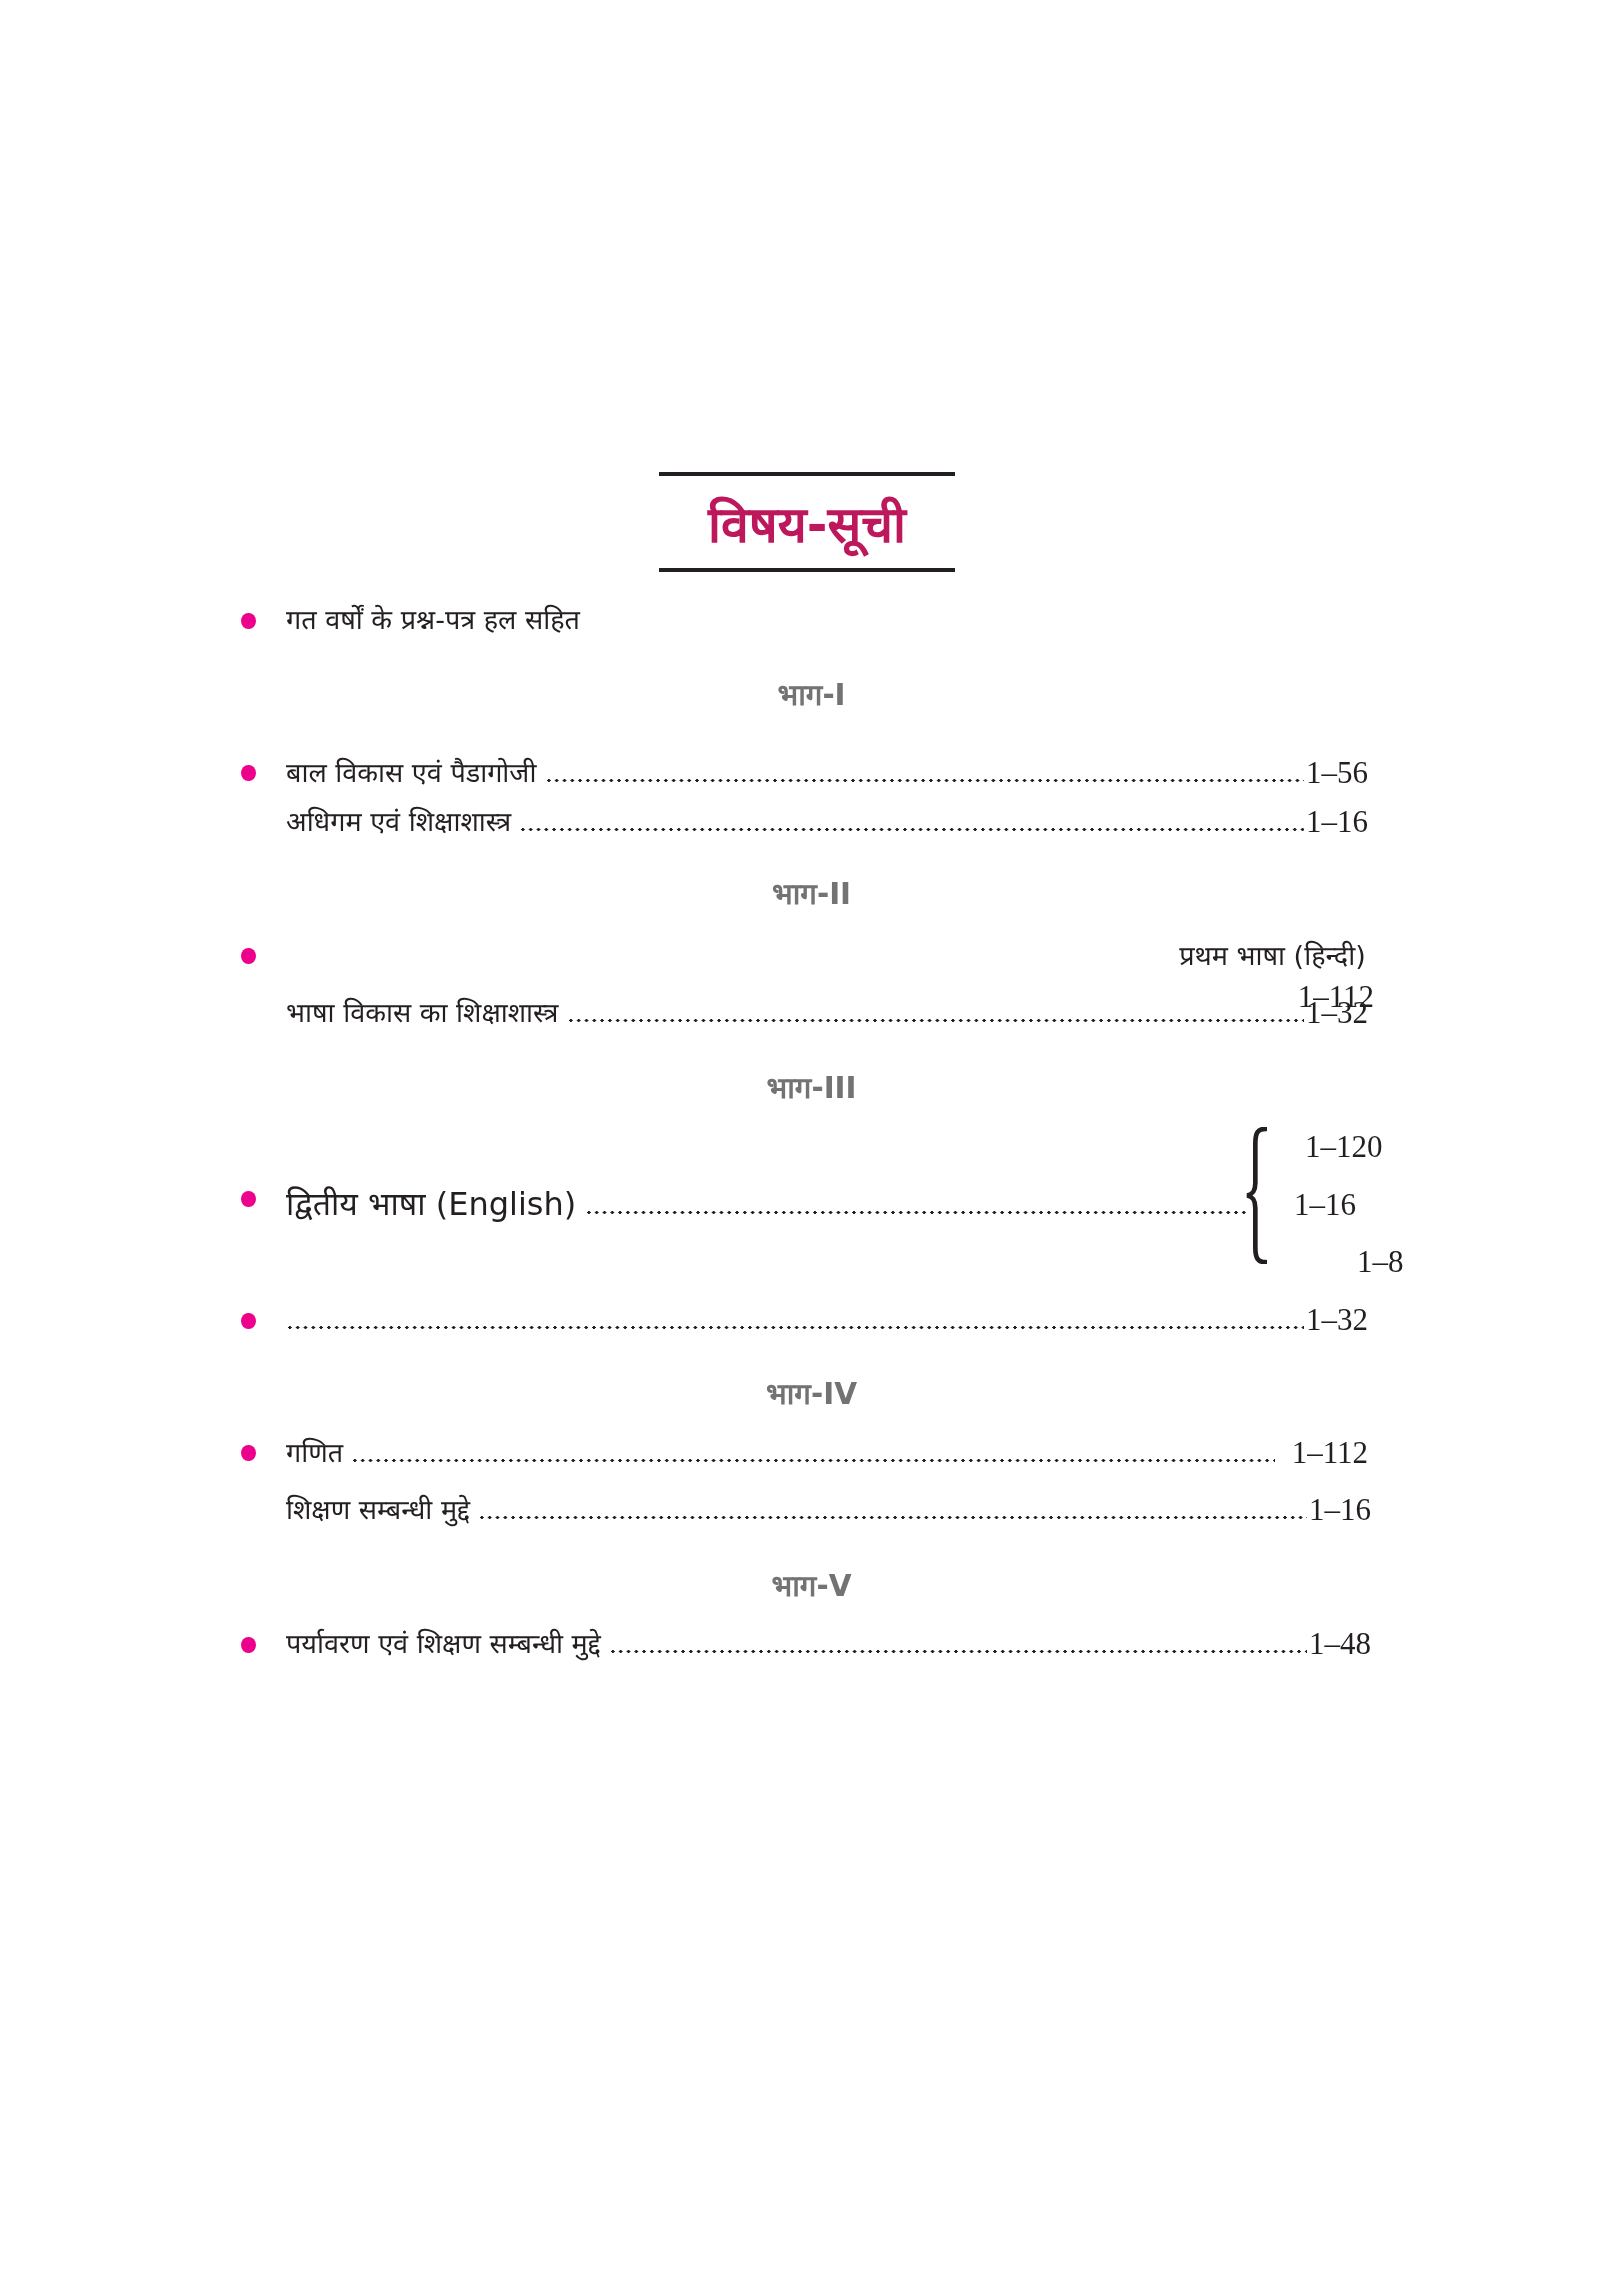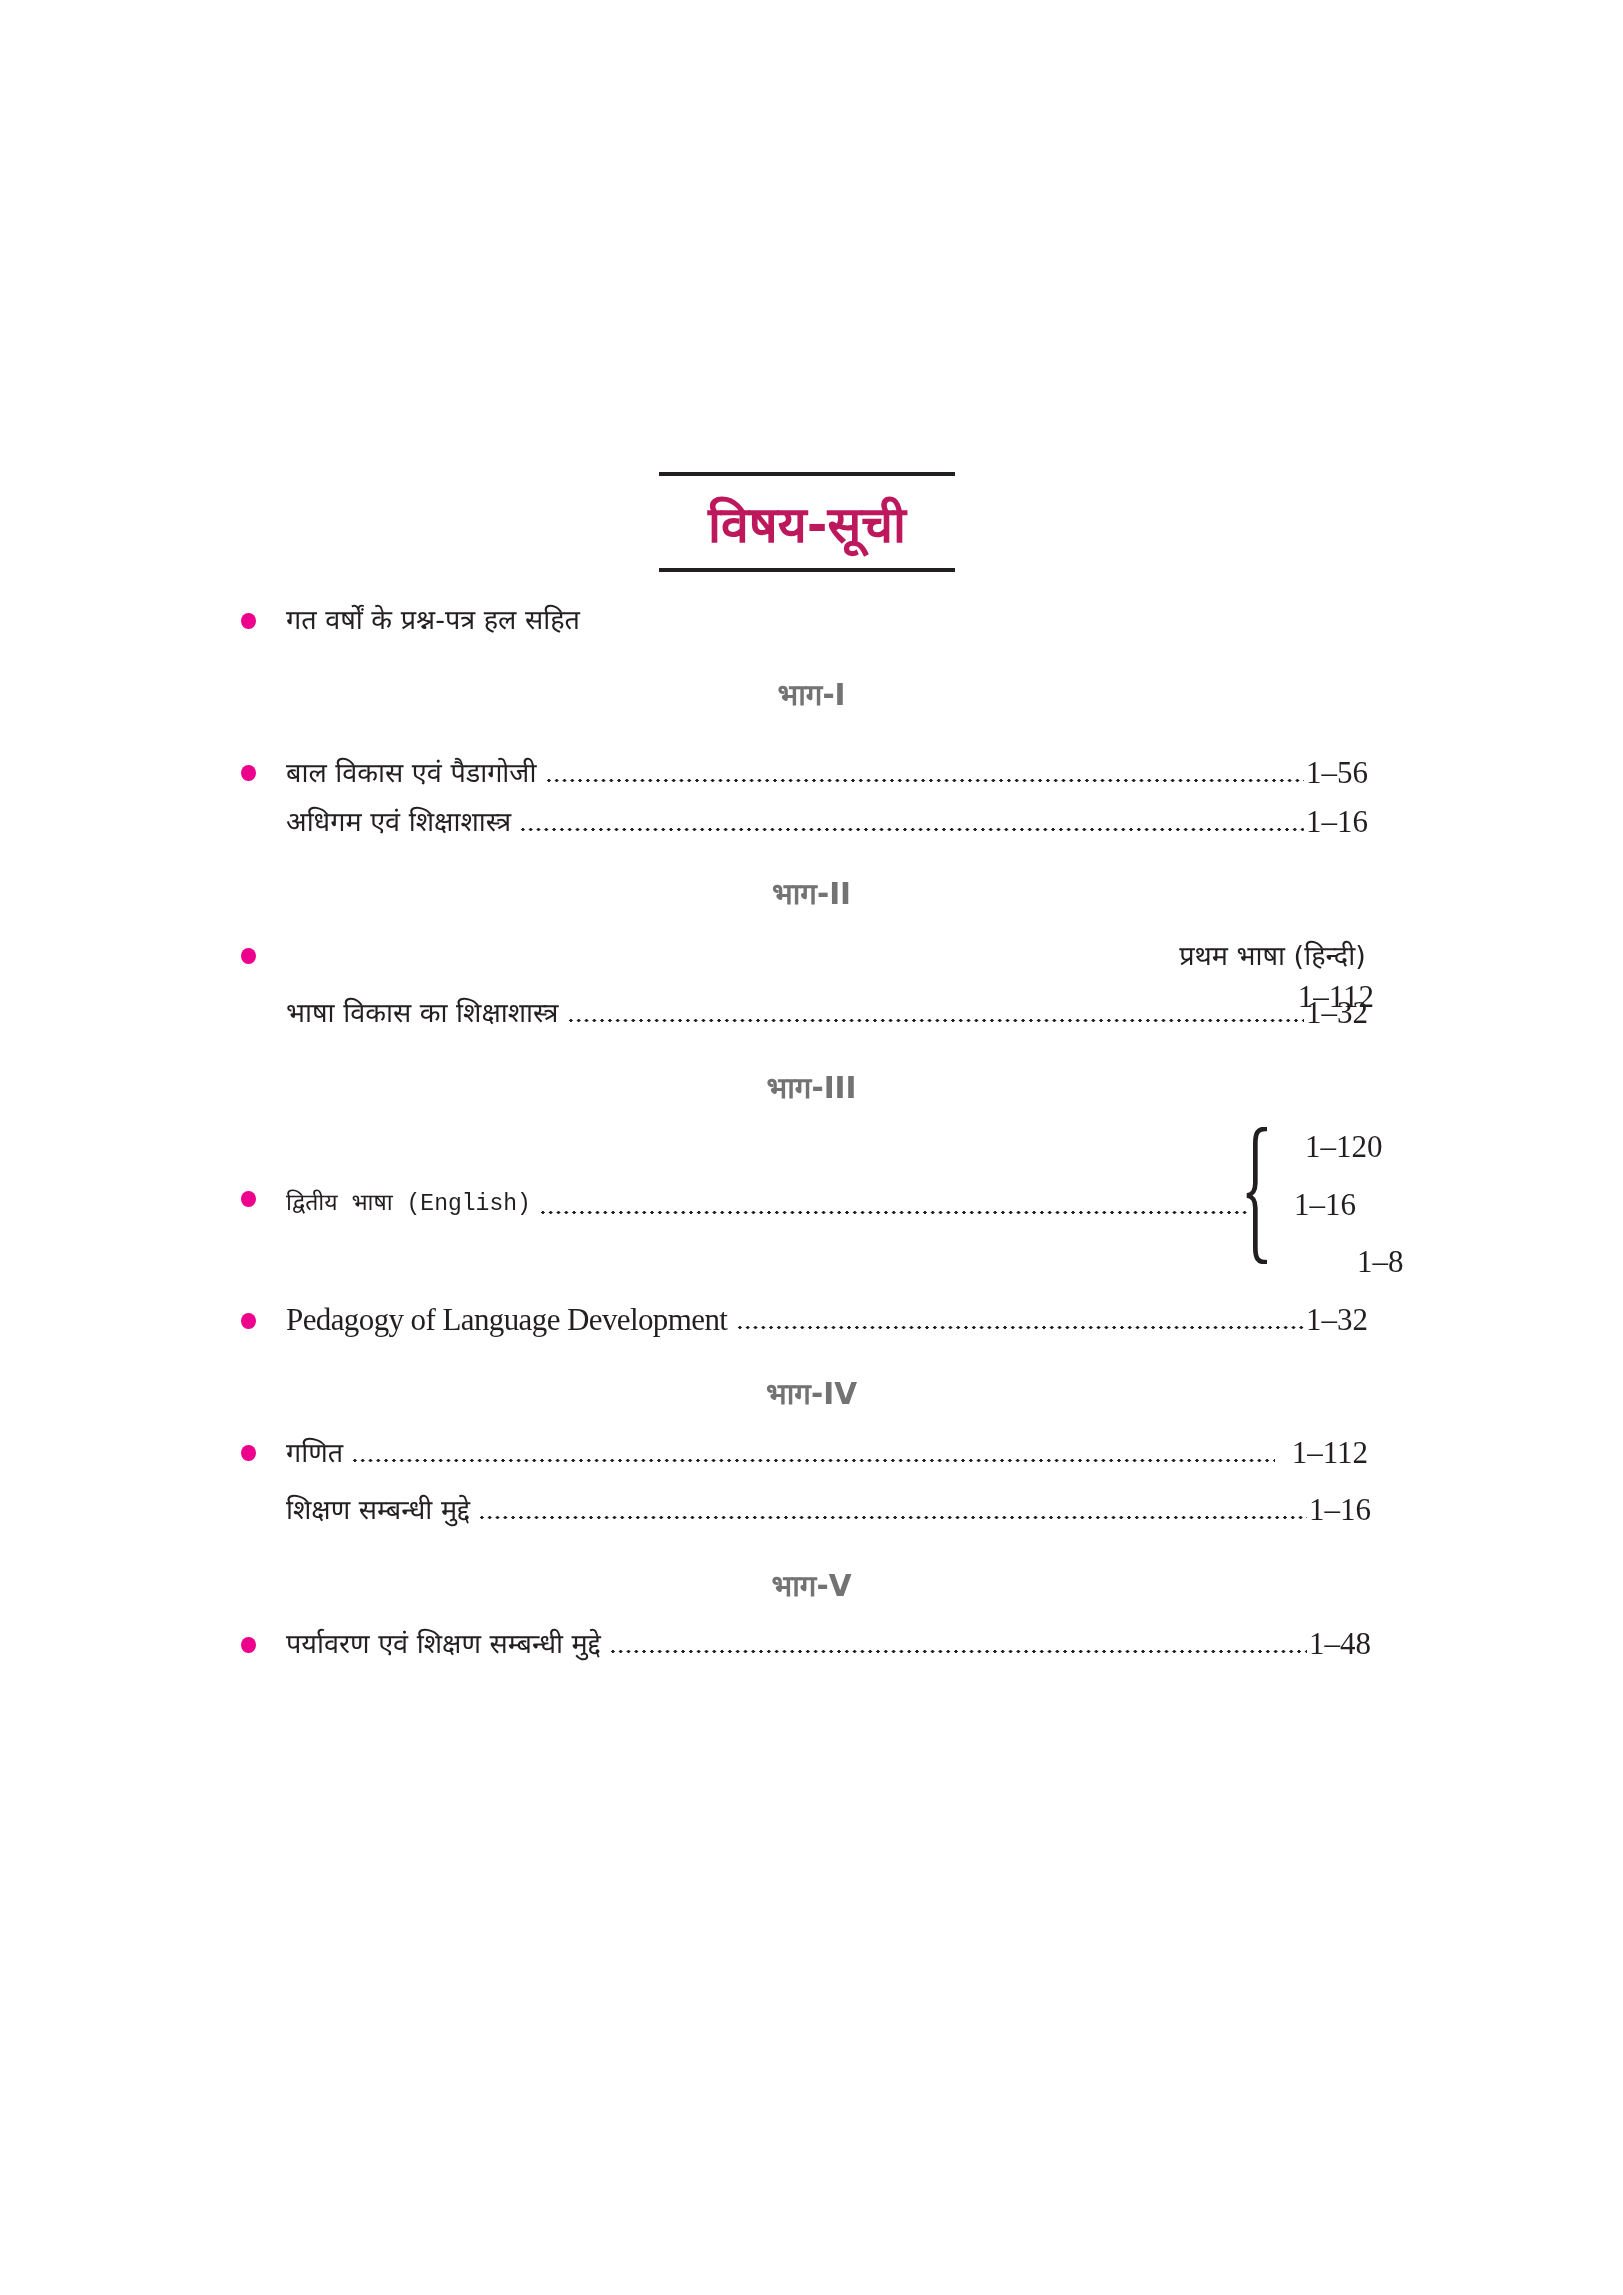--- a/index.html
+++ b/index.html
@@ -164,34 +164,33 @@
 <div class="toc-row" style="top:992px; width:1082px;">
   <span class="label">भाषा विकास का शिक्षाशास्त्र</span>
   <span class="leader"></span>
   <span class="pages">1–32</span>
 </div>
 
 <div class="section-heading" style="top:1068px;">भाग-III</div>
 
 <div class="bullet" style="left:241px; top:1191px;"></div>
 <div class="toc-row" style="top:1184px; width:961px;">
-  <span class="label" style="font-size:23px;font-family:Liberation Mono, monospace;">द्वितीय भाषा (English)</span>
+  <span class="label" style="font-size:32px;">द्वितीय भाषा (English)</span>
   <span class="leader"></span>
 </div>
 
 <svg class="brace" viewBox="0 0 36 232" preserveAspectRatio="none">
   <path d="M34 3 C20 3 16 10 16 28 L16 95 C16 108 12 114 2 116 C12 118 16 124 16 137 L16 204 C16 222 20 229 34 229" fill="none" stroke="#231f20" stroke-width="8" stroke-linecap="round"></path>
 </svg>
 <div class="brace-pages" style="left:1277px; top:1126px;margin-left:28px;">1–120</div>
 <div class="brace-pages" style="left:1294px; top:1184px;">1–16</div>
 <div class="brace-pages" style="left:1357px; top:1241px;">1–8</div>
 
 <div class="bullet" style="left:241px; top:1313px;"></div>
 <div class="toc-row" style="top:1299px; width:1082px;">
-  <span class="label latin">Pedagogy of Language Development</span>
   <span class="leader"></span>
   <span class="pages">1–32</span>
 </div>
 
 <div class="section-heading" style="top:1374px;">भाग-IV</div>
 
 <div class="bullet" style="left:241px; top:1445px;"></div>
 <div class="toc-row" style="top:1432px; width:1082px;">
   <span class="label">गणित</span>
   <span class="leader" style="margin-right:14px;"></span>

